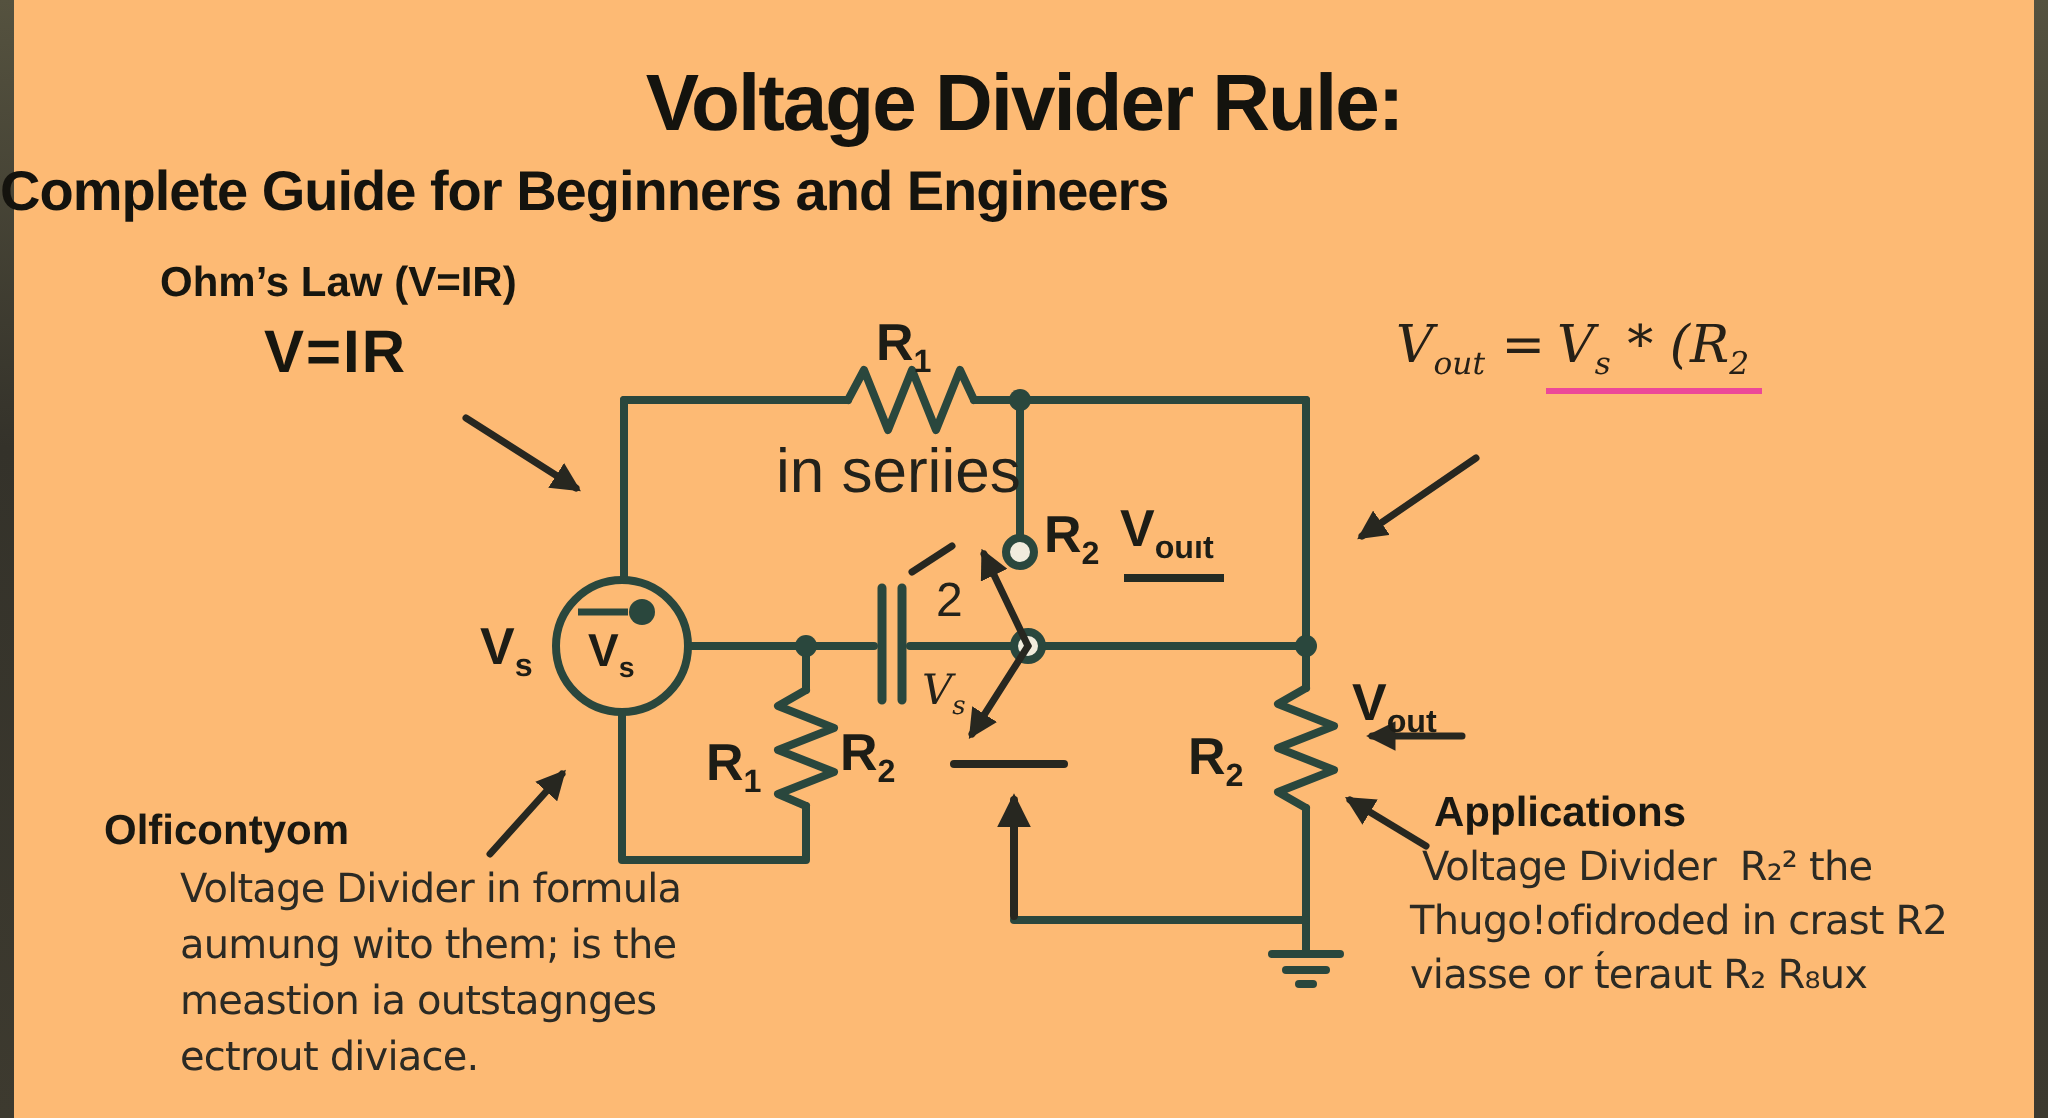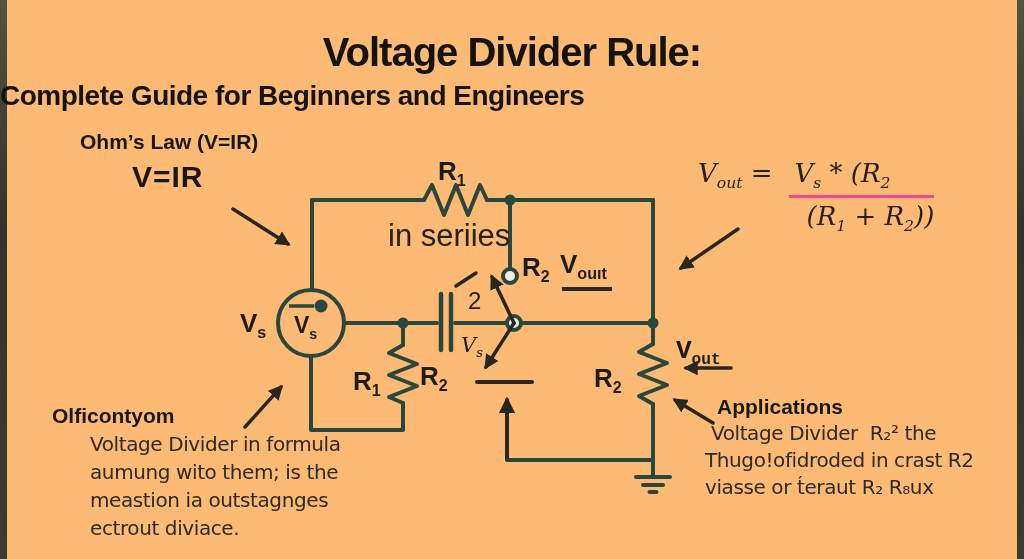--- a/index.html
+++ b/index.html
@@ -18,21 +18,21 @@
     font-size:40px;font-weight:700;letter-spacing:-1px;color:#14130e;
   }
   #subtitle{
     left:0;right:0;top:80px;text-align:left;
     font-size:28px;font-weight:700;letter-spacing:-0.5px;color:#14130e;
   }
   #ohms-heading{left:80px;top:130px;font-size:21px;font-weight:700;color:#17160f;}
   #ohms-formula{left:132px;top:160px;font-size:30px;font-weight:700;letter-spacing:1px;color:#17160f;}
   
   #vout-formula{
-    left:698px;top:158px;display:flex;align-items:flex-start;gap:16px;
+    left:698px;top:158px;display:flex;align-items:flex-start;gap:0;
     font-family:"DejaVu Serif",serif;font-style:italic;font-size:26px;color:#262017;
   }
   #vout-formula sub{font-size:0.6em;font-style:italic;}
   .frac-num{border-bottom:3px solid #ec4899;padding:0 6px 3px 6px;}
   .frac-den{text-align:center;padding:3px 0 0 18px;}
   
   .clabel{position:absolute;font-size:26px;font-weight:700;color:#1d1d16;}
   .clabel sub{font-size:0.62em;}
   #label-in-series{left:388px;top:218px;font-size:31px;font-weight:400;color:#23221b;}
   #label-r1-top{left:438px;top:156px;}
@@ -40,21 +40,21 @@
   #label-vout-tap{left:560px;top:249px;}
   #vout-tap-underline{left:562px;top:287px;width:50px;height:4px;background:#242b23;}
   #label-vs-outer{left:240px;top:308px;}
   #label-vs-inner{left:294px;top:312px;font-size:23px;}
   #label-r1-mid{left:353px;top:366px;}
   #label-r2-mid{left:420px;top:361px;}
   #label-switch-num{left:468px;top:287px;font-size:24px;font-weight:400;color:#23221b;}
   #label-vs-switch{left:461px;top:333px;font-family:"DejaVu Serif",serif;font-style:italic;font-weight:400;font-size:21px;color:#23221b;}
   #label-vs-switch sub{font-style:italic;}
   #label-r2-right{left:594px;top:363px;}
-  #label-vout-right{left:676px;top:336px;font-family:Liberation Mono, monospace;}
+  #label-vout-right{left:676px;top:336px;}
   
   .heading{position:absolute;font-size:21px;font-weight:700;color:#191812;}
   .bodytext{position:absolute;font-size:20px;line-height:28px;color:#2b2a24;font-family:"DejaVu Sans","Liberation Sans",sans-serif;letter-spacing:-0.4px;}
   #explanation-heading{left:52px;top:404px;}
   #explanation-text{left:52px;top:430px;margin-left:38px;}
   #applications-heading{left:717px;top:395px;}
   #applications-text{left:705px;top:420px;line-height:27px;}
   svg{position:absolute;left:0;top:0;}
 </style>
 </head>
@@ -140,21 +140,20 @@
   <div class="abs" id="main-title">Voltage Divider Rule:</div>
   <div class="abs" id="subtitle">Complete Guide for Beginners and Engineers</div>
 
   <div class="abs" id="ohms-formula">V=IR</div>
   <div class="abs" id="ohms-heading">Ohm’s Law (V=IR)</div>
 
   <div class="abs" id="vout-formula">
     <span><span>V</span><sub>out</sub> <span>=</span></span>
     <span>
       <div class="frac-num"><span>V</span><sub>s</sub><span> * (R</span><sub>2</sub></div>
-      <div class="frac-den"><span>(R</span><sub>1</sub><span> + R</span><sub>2</sub><span>))</span></div>
     </span>
   </div>
 
   <div class="clabel" id="label-r1-top"><span>R</span><sub>1</sub></div>
   <div class="clabel" id="label-in-series">in seriies</div>
   <div class="clabel" id="label-r2-tap"><span>R</span><sub>2</sub></div>
   <div class="clabel" id="label-vout-tap"><span>V</span><sub>ouıt</sub></div>
   <div class="abs" id="vout-tap-underline"></div>
   <div class="clabel" id="label-vs-outer"><span>V</span><sub>s</sub></div>
   <div class="clabel" id="label-vs-inner"><span>V</span><sub>s</sub></div>

